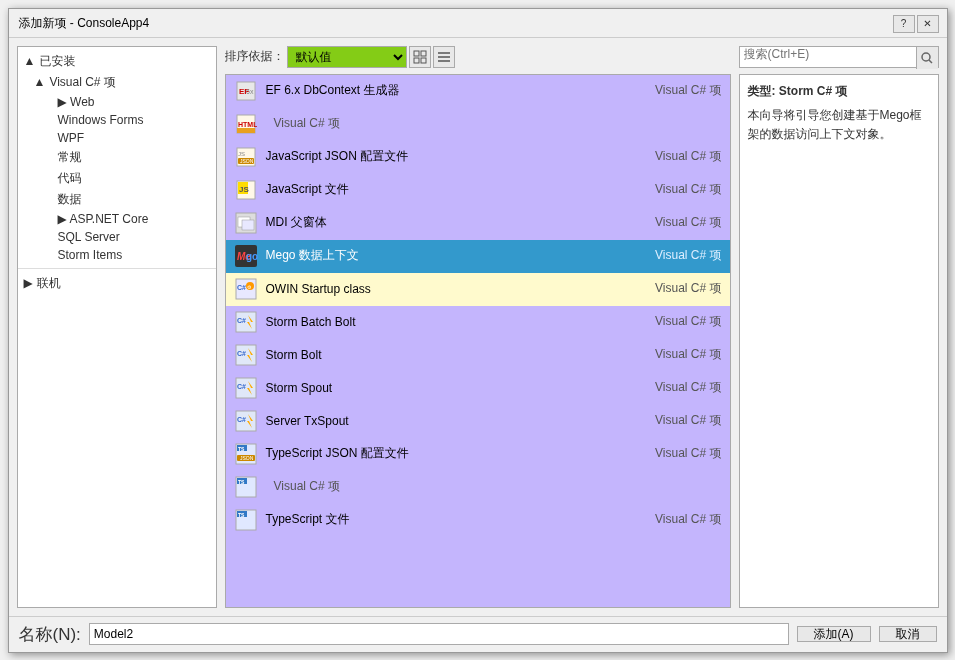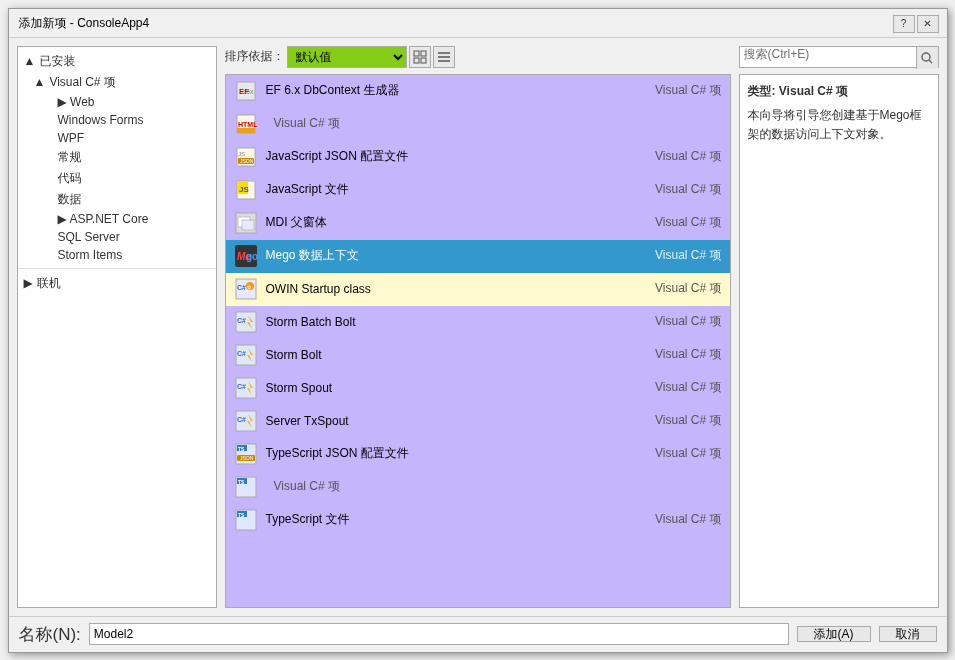--- a/index.html
+++ b/index.html
@@ -505,21 +505,21 @@
       <div class="search-box">
         <input class="search-input" type="text" placeholder="搜索(Ctrl+E)" style="">
         <div class="search-icon-btn">
           <svg width="12" height="12" viewBox="0 0 12 12">
             <circle cx="5" cy="5" r="4" fill="none" stroke="#666" stroke-width="1.5"></circle>
             <line x1="8" y1="8" x2="11" y2="11" stroke="#666" stroke-width="1.5"></line>
           </svg>
         </div>
       </div>
       <div class="desc-panel">
-        <div class="desc-type">类型: Visual C# 项</div>
+        <div class="desc-type">类型: Storm C# 项</div>
         <div class="desc-text">本向导将引导您创建基于Mego框架的数据访问上下文对象。</div>
       </div>
     </div>
 
   </div>
 
   <div class="bottom-bar">
     <label class="name-label">名称(N):</label>
     <input class="name-input" type="text" value="Model2" style="">
     <div class="bottom-buttons">

